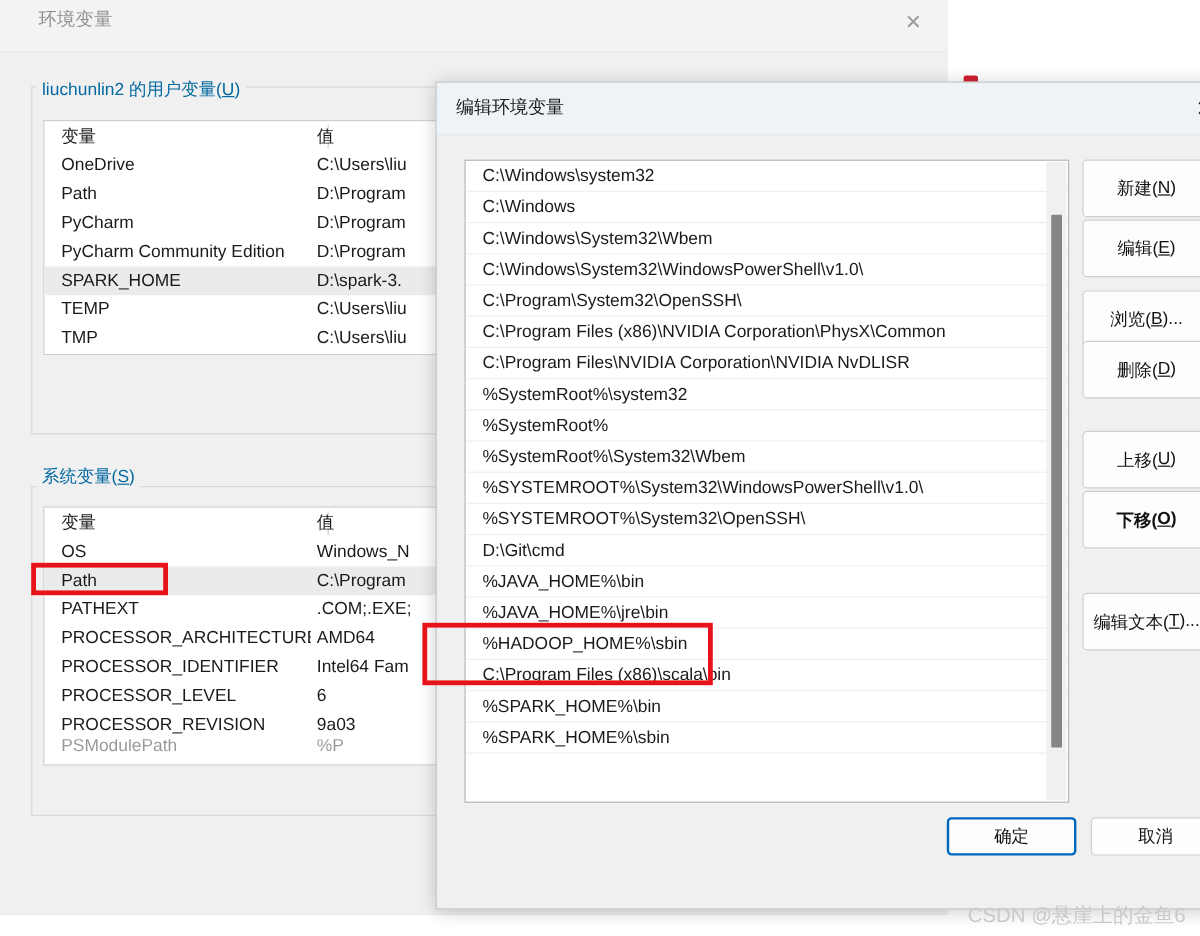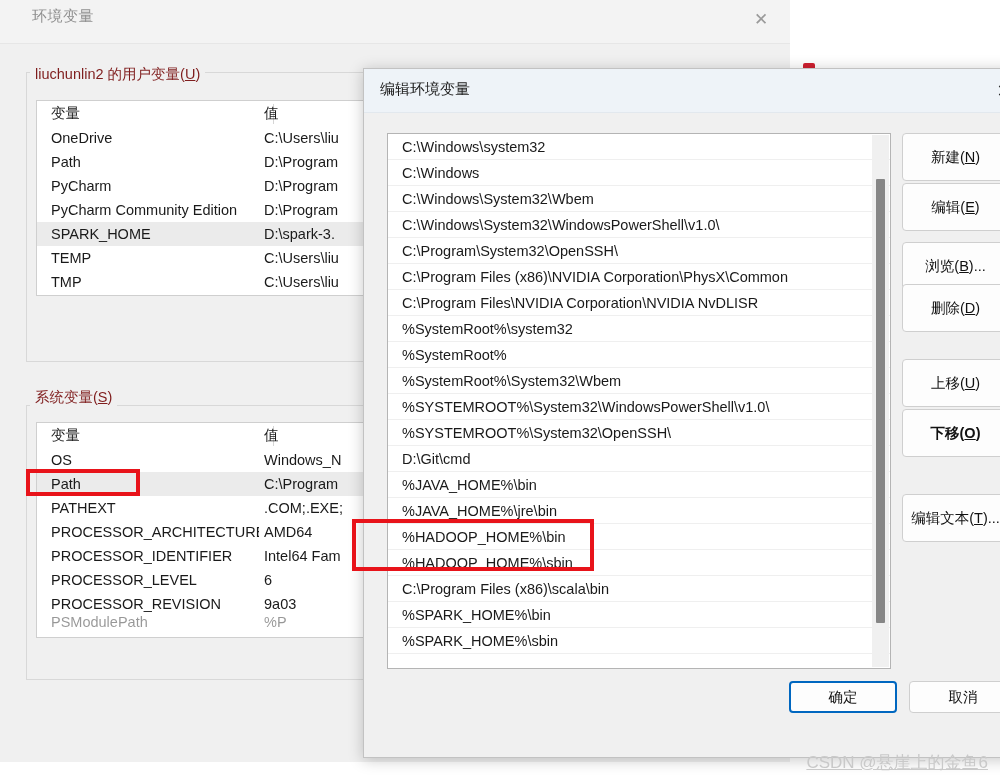--- a/index.html
+++ b/index.html
@@ -59,21 +59,21 @@
   .groupbox {
     position: absolute;
     border: 1px solid #d8d8d8;
     background: transparent;
   }
   .group-label {
     position: absolute;
     background: #f0f0f0;
     padding: 0 5px;
     font-size: 14.5px;
-    color: #7f1d1d;
+    color: #0369a1;
     white-space: nowrap;
   }
 
   
   .vtable {
     position: absolute;
     background: #ffffff;
     border: 1px solid #cfcfcf;
     overflow: hidden;
   }
@@ -239,21 +239,20 @@
     background: #cf2030;
     border-radius: 2px;
   }
 
   .watermark {
     position: absolute;
     right: 12px; bottom: 6px;
     font-size: 17px;
     color: #c9c9c9;
     white-space: nowrap;
-    text-decoration: underline;
   }
   u { text-decoration: underline; }
 </style>
 </head>
 <body>
 
 <div id="root">
 
   <div class="bg-window">
     <div class="bg-titlebar">
@@ -372,21 +371,20 @@
           <div class="litem">C:\Program Files (x86)\NVIDIA Corporation\PhysX\Common</div>
           <div class="litem">C:\Program Files\NVIDIA Corporation\NVIDIA NvDLISR</div>
           <div class="litem">%SystemRoot%\system32</div>
           <div class="litem">%SystemRoot%</div>
           <div class="litem">%SystemRoot%\System32\Wbem</div>
           <div class="litem">%SYSTEMROOT%\System32\WindowsPowerShell\v1.0\</div>
           <div class="litem">%SYSTEMROOT%\System32\OpenSSH\</div>
           <div class="litem">D:\Git\cmd</div>
           <div class="litem">%JAVA_HOME%\bin</div>
           <div class="litem">%JAVA_HOME%\jre\bin</div>
-          <div class="litem">%HADOOP_HOME%\bin</div>
           <div class="litem">%HADOOP_HOME%\sbin</div>
           <div class="litem">C:\Program Files (x86)\scala\bin</div>
           <div class="litem">%SPARK_HOME%\bin</div>
           <div class="litem">%SPARK_HOME%\sbin</div>
         </div>
       <div class="sb-track">
         <div class="sb-thumb"></div>
       </div>
     </div>
 

